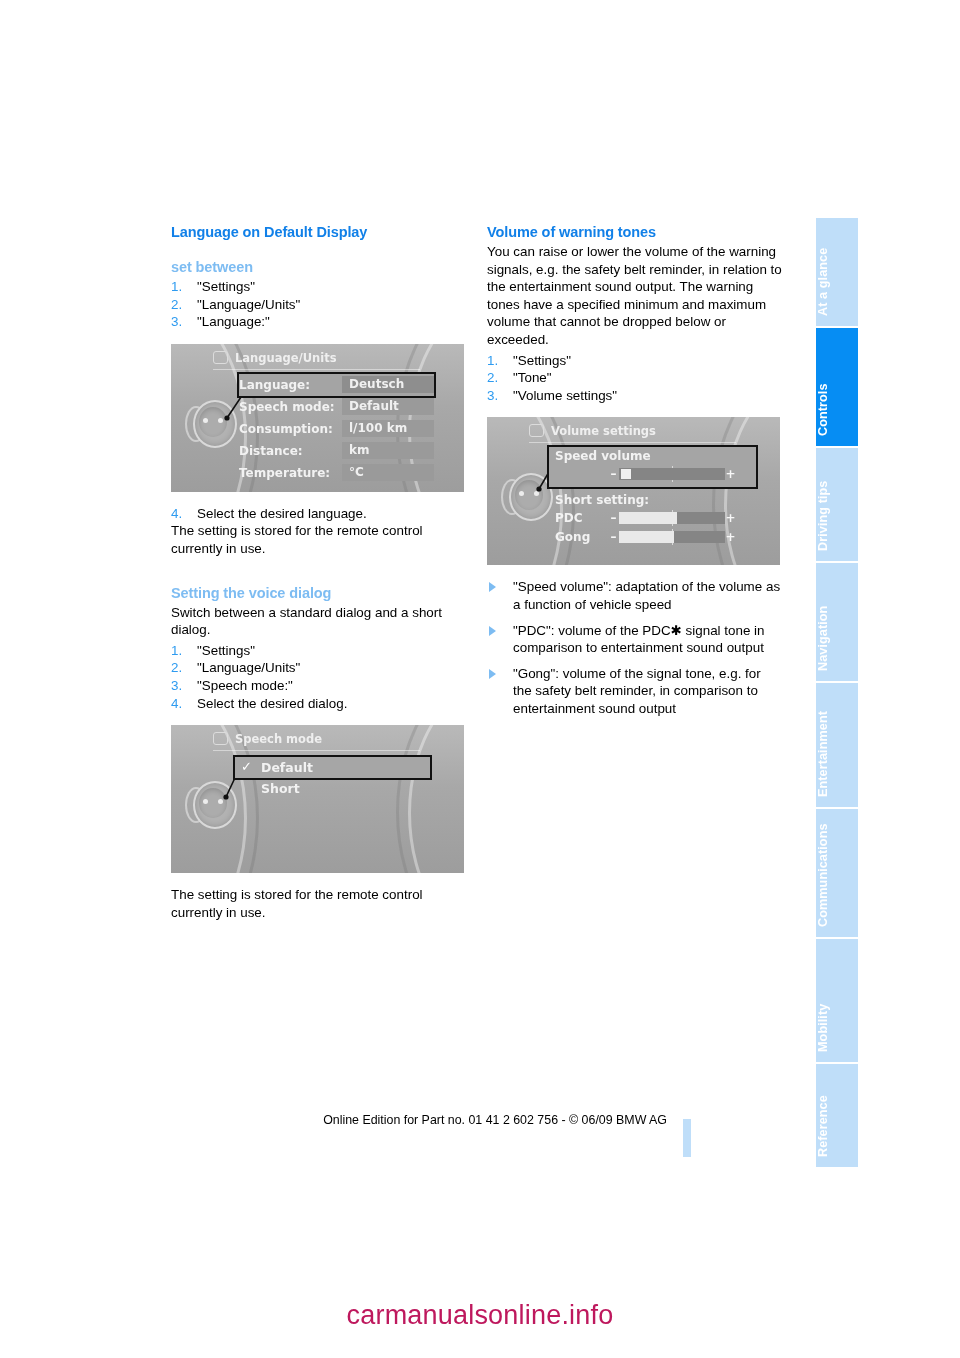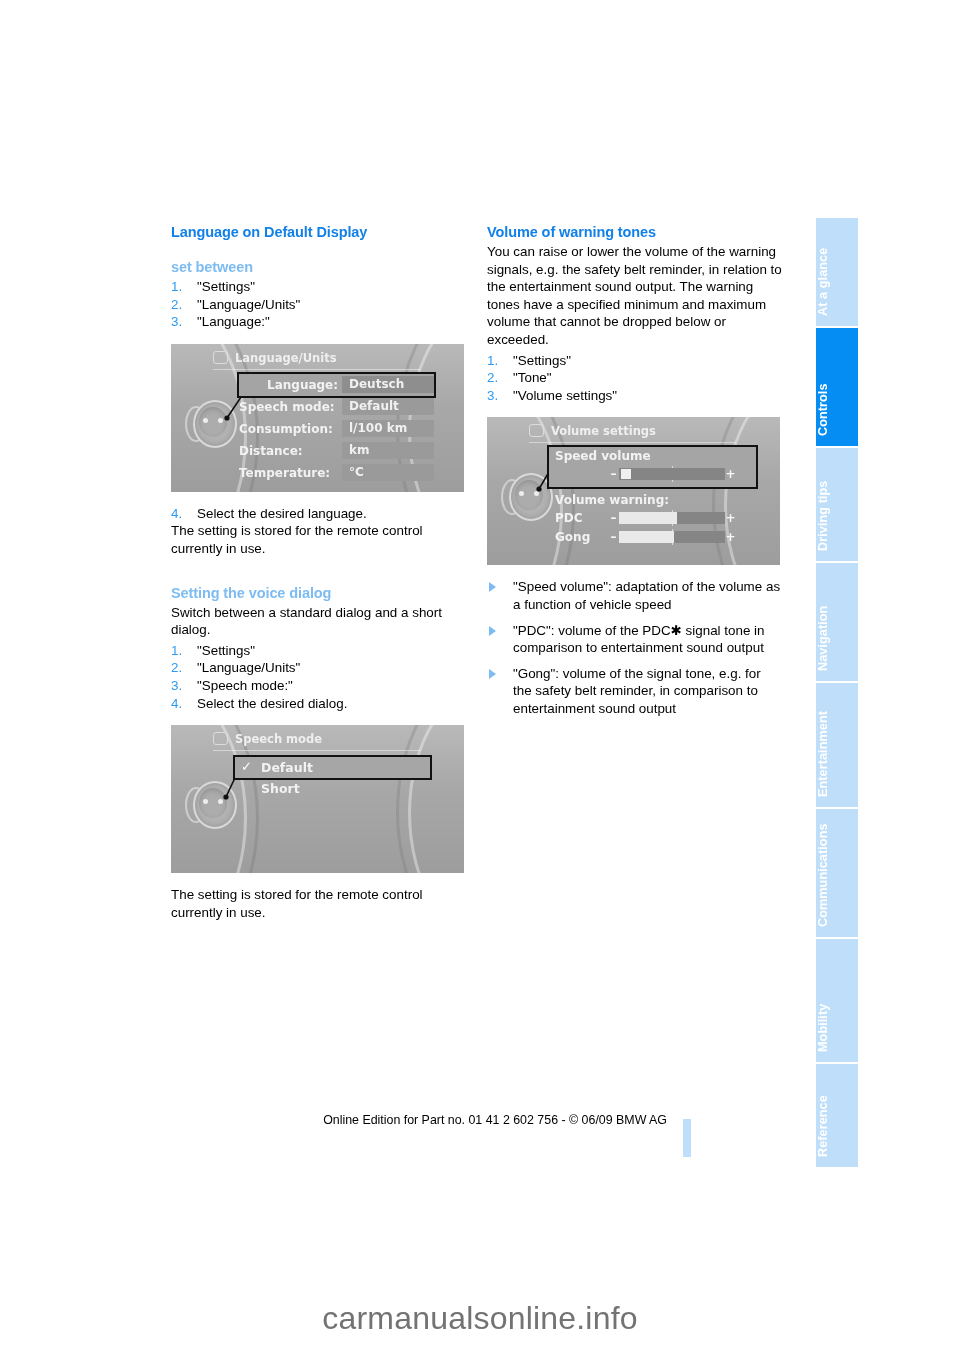--- a/index.html
+++ b/index.html
@@ -222,21 +222,20 @@
     font-size: 12px;
     font-weight: bold;
     line-height: 17px;
     padding: 0 7px;
     box-sizing: border-box;
     white-space: nowrap;
   }
   .menu-row.selected {
     outline: 2px solid #111111;
     background: #a4a4a4;
-    padding-left: 28px;
   }
   .menu-row.selected .value-box { background: #8e8e8e; }
 
   
   .choice-list { position: absolute; left: 64px; top: 32px; right: 34px; }
   .choice {
     position: relative;
     height: 21px;
     display: flex;
     align-items: center;
@@ -379,22 +378,22 @@
     background: #bfdef9;
   }
 
   
   #watermark {
     position: absolute;
     left: 0;
     top: 1300px;
     width: 960px;
     text-align: center;
-    color: #737373;
-    font-size: 32px;
+    color: #be185d;
+    font-size: 27px;
     letter-spacing: 0.2px;
     font-family: "Liberation Sans", sans-serif;
   }
 </style>
 </head>
 <body>
 
 <div id="page">
 
   <div class="column" id="col-left">
@@ -590,21 +589,21 @@
                 <span class="tick"></span>
                 <span class="tick bot"></span>
                 <span class="handle" style="left:2px;"></span>
               </span>
               <span class="plus">+</span>
             </span>
           </div>
         </div>
 
         <div class="vol-group" style="margin-top:4px;">
-          <div class="vol-title">Volume warning:</div>
+          <div class="vol-title">Short setting:</div>
 
           <div class="vol-row">
             <span class="vname">PDC</span>
             <span class="slider">
               <span class="minus">–</span>
               <span class="track">
                 <span class="fill" style="width:55%;"></span>
                 <span class="tick"></span>
                 <span class="tick bot"></span>
               </span>

